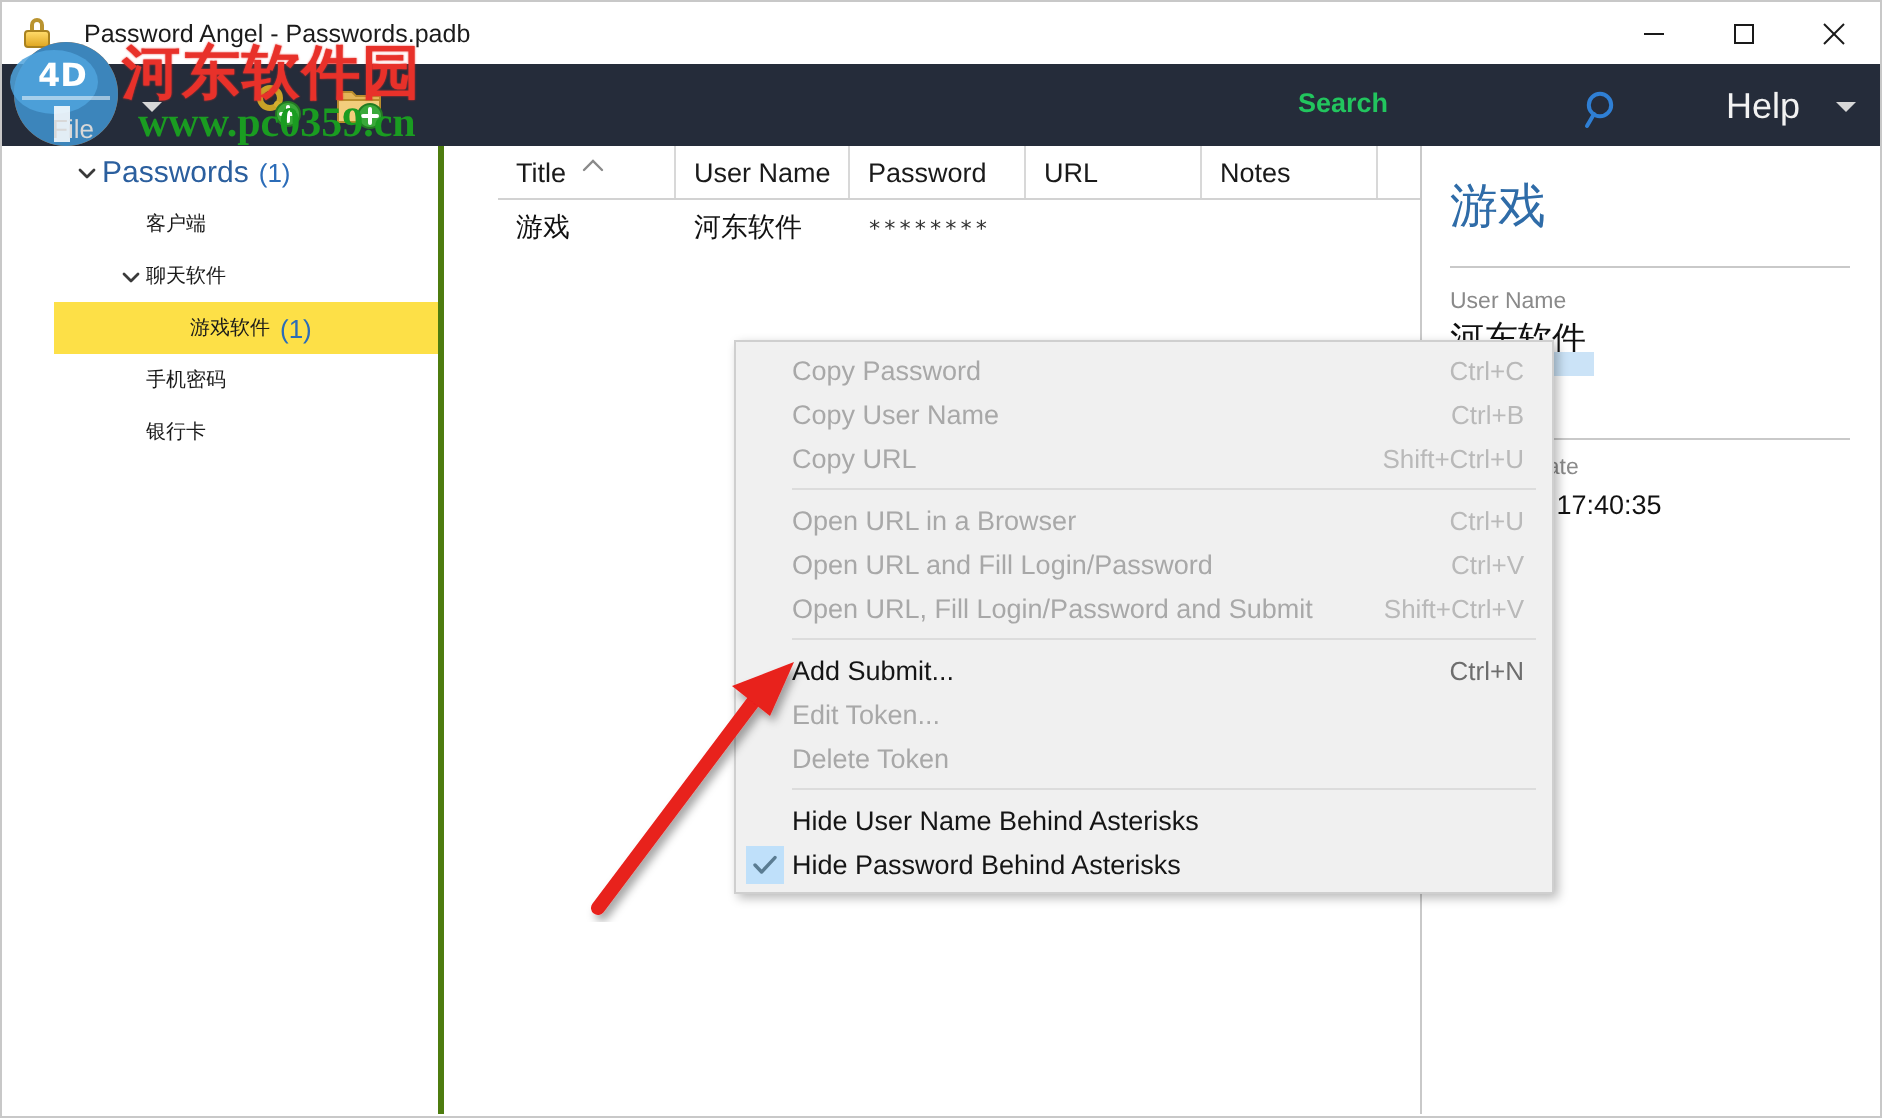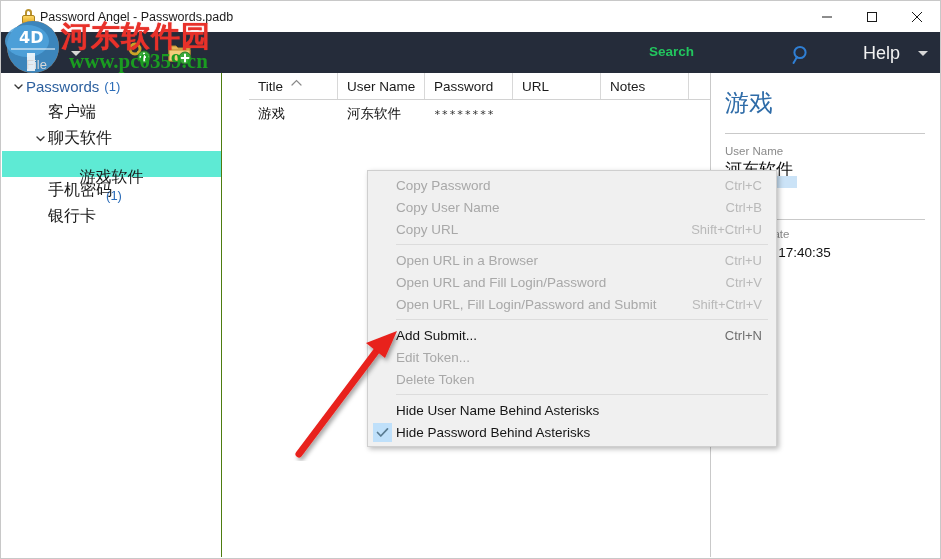--- a/index.html
+++ b/index.html
@@ -8,21 +8,21 @@
     background:#ffffff;
     font-family:"Liberation Sans","DejaVu Sans",sans-serif;
     overflow:hidden;
     position:relative;
   }
   .app{position:absolute;inset:0;background:#fff;border:1px solid #c8c8c8;box-sizing:border-box;}
 
   
   .titlebar{position:absolute;left:0;top:0;width:100%;height:31px;background:#ffffff;
     border-bottom:1px solid #ffffff;}
-  .title-left{position:absolute;left:20px;top:0;height:31px;display:flex;align-items:center;gap:4px;text-align:center;}
+  .title-left{position:absolute;left:10px;top:0;height:31px;display:flex;align-items:center;gap:16px;text-align:center;}
   .lock-icon{width:15px;height:15px;position:relative;display:inline-block;}
   .lock-icon .shackle{position:absolute;left:4px;top:0px;width:7px;height:7px;border:2px solid #b9932f;
      border-bottom:none;border-radius:4px 4px 0 0;box-sizing:border-box;}
   .lock-icon .body{position:absolute;left:1px;top:6px;width:13px;height:9px;border-radius:2px;
      background:linear-gradient(#ffd968,#e0a823);border:1px solid #a9821f;box-sizing:border-box;}
   .title-text{font-size:12.5px;color:#1b1b1b;white-space:nowrap;}
   .wincontrols{position:absolute;right:0;top:0;height:31px;display:flex;}
   .wc{width:45px;height:31px;display:flex;align-items:center;justify-content:center;}
   .wc:last-child{width:46px;}
   .wc svg{display:block;}
@@ -46,28 +46,28 @@
   .wm-logo{position:absolute;left:4px;top:2px;width:56px;height:56px;}
   .wm-cn{position:absolute;left:60px;top:0px;font-size:29px;font-weight:bold;color:#e8312a;
     letter-spacing:1px;font-family:"DejaVu Sans",sans-serif;
     text-shadow:0 0 1px #e8312a;}
   .wm-url{position:absolute;left:68px;top:32px;font-size:21px;font-weight:bold;color:#1a9c21;
     font-family:"Liberation Serif",serif;}
   .wm-file{position:absolute;left:25px;top:40px;font-size:13px;color:#d8d8d8;}
 
   
   .sidebar{position:absolute;left:1px;top:72px;width:220px;bottom:1px;background:#fff;
-     border-right:1px solid #4d7c0f;box-sizing:border-box;}
+     border-right:3px solid #4d7c0f;box-sizing:border-box;padding-left:25px;}
   .tree-row{position:relative;height:26px;display:flex;align-items:center;font-size:14px;color:#1a1a1a;
      white-space:nowrap;}
-  .tree-row.selected{background:#5eead4;flex-direction:column;}
+  .tree-row.selected{background:#fde047;}
   .tw-chevron{width:16px;height:16px;display:inline-flex;align-items:center;justify-content:center;
      flex:0 0 16px;}
   .tw-chevron svg{display:block;}
-  .tree-label{font-size:16px;}
+  .tree-label{font-size:10px;}
   .tree-root .tree-label{color:#2b5f9e;font-size:15px;}
   .tree-count{color:#2b6cb8;margin-left:5px;font-size:13px;}
 
   
   .table{position:absolute;left:248px;top:72px;right:229px;bottom:1px;background:#fff;}
   .thead{position:relative;height:26px;border-bottom:1px solid #d2d2d2;}
   .th{position:absolute;top:0;height:26px;font-size:13.5px;color:#1a1a1a;
      display:flex;align-items:center;padding-left:9px;box-sizing:border-box;
      border-right:1px solid #d8d8d8;}
   .sort-caret{position:absolute;left:42px;top:1px;}

